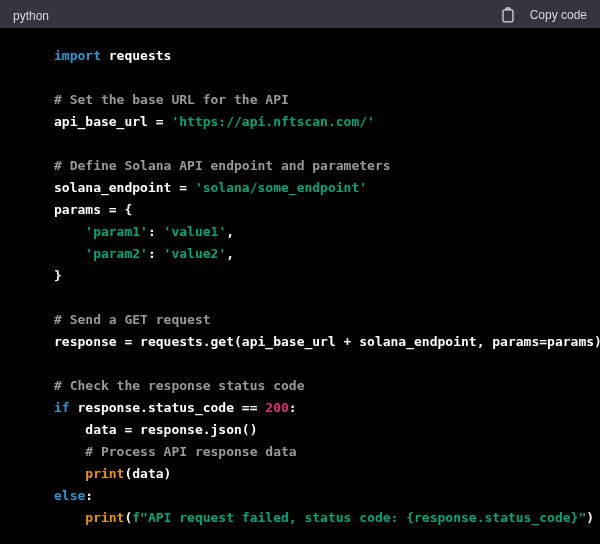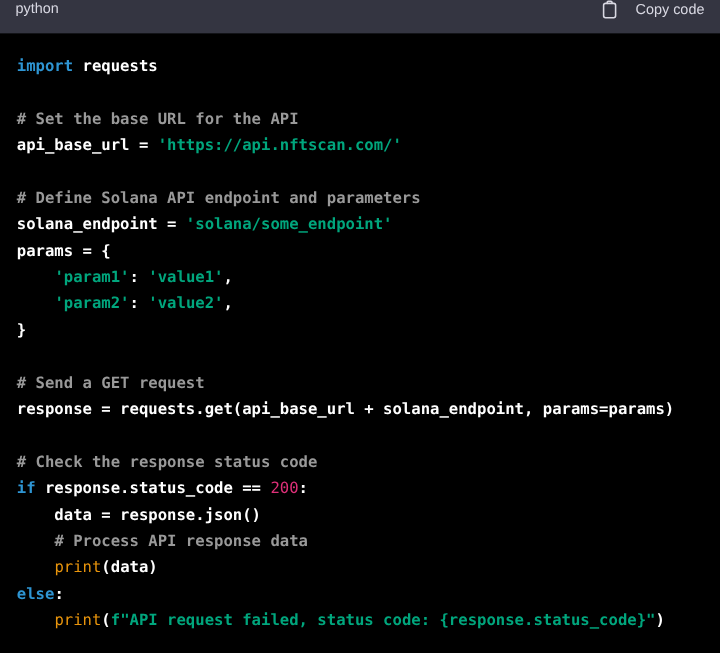--- a/index.html
+++ b/index.html
@@ -25,23 +25,23 @@
     display: flex;
     flex-direction: column;
   }
 
   .code-header {
     height: 28px;
     flex: 0 0 28px;
     background: var(--header-bg);
     color: var(--header-text);
     display: flex;
-    align-items: flex-start;
+    align-items: flex-end;
     justify-content: space-between;
-    padding: 0 13px;
+    padding: 5px 13px;
     font-size: 12px;
   }
 
   .language-label {
     color: var(--header-text);
     font-size: 12px;
   }
 
   .copy-code-button {
     background: transparent;
@@ -68,30 +68,31 @@
     padding: 17px 14px 14px 14px;
     overflow: hidden;
   }
 
   .code-content code {
     display: block;
     font-family: "DejaVu Sans Mono", "Liberation Mono", monospace;
     font-size: 13px;
     line-height: 22px;
     white-space: pre;
+    margin-left: 40px;
   }
 
   .code-line { min-height: 22px; }
 
   .tok-plain   { color: var(--plain);   font-weight: bold; }
   .tok-keyword { color: var(--keyword); font-weight: bold; }
   .tok-string  { color: var(--string);  font-weight: bold; }
   .tok-comment { color: var(--comment); font-weight: bold; }
-  .tok-number  { color: var(--number);  font-weight: normal; }
-  .tok-builtin { color: var(--builtin); font-weight: normal; }
+  .tok-number  { color: var(--number);  font-weight: bold; }
+  .tok-builtin { color: var(--builtin); font-weight: bold; }
 </style>
 </head>
 <body>
 
 <div class="code-block">
 
   <div class="code-header">
     <span class="language-label">python</span>
 
     <button class="copy-code-button">

